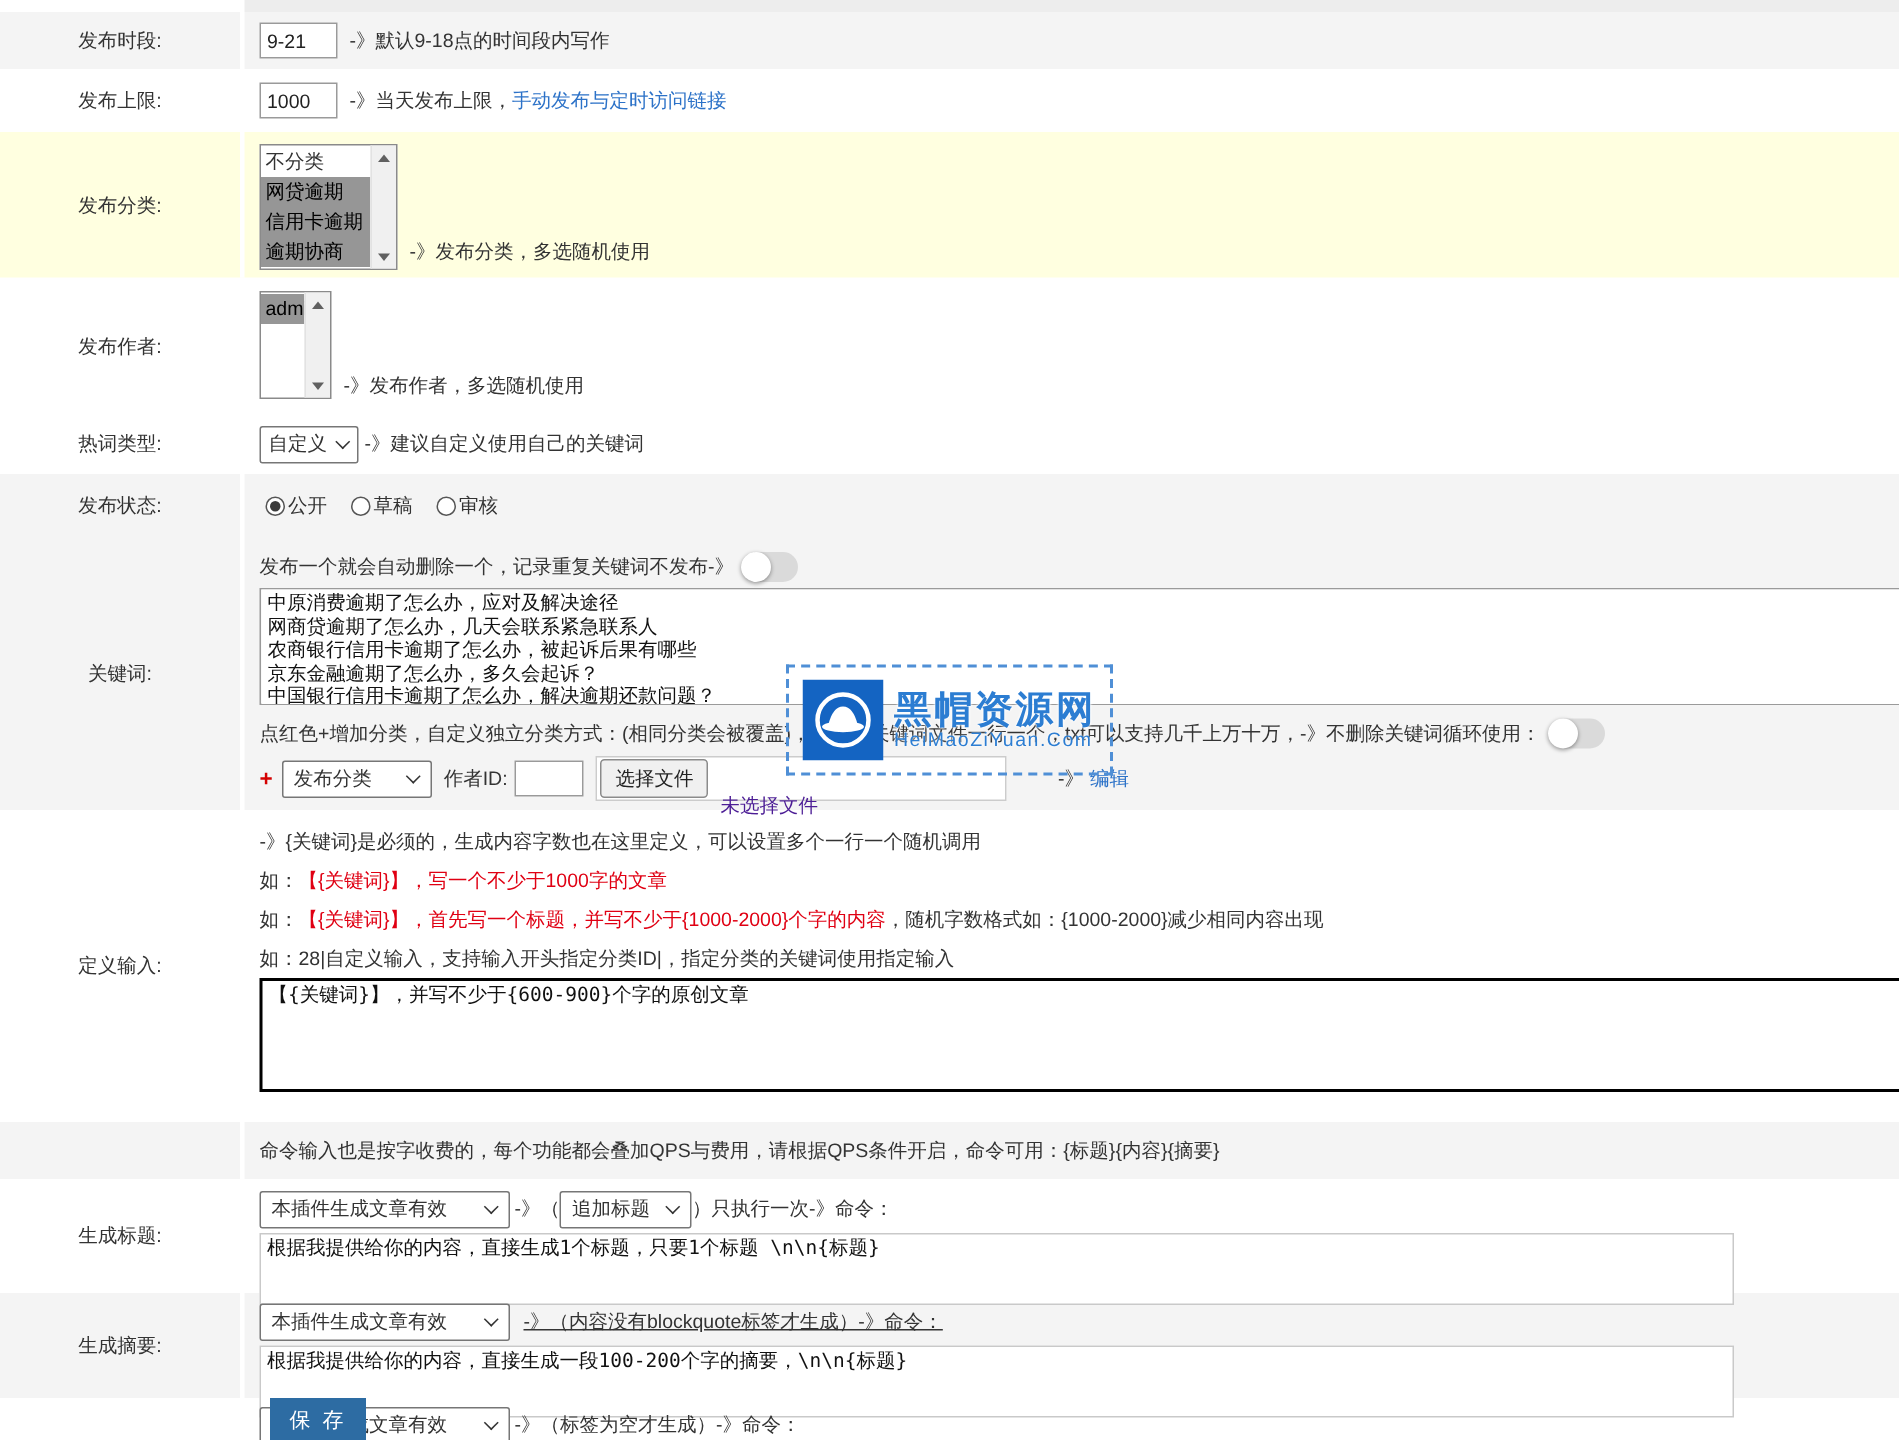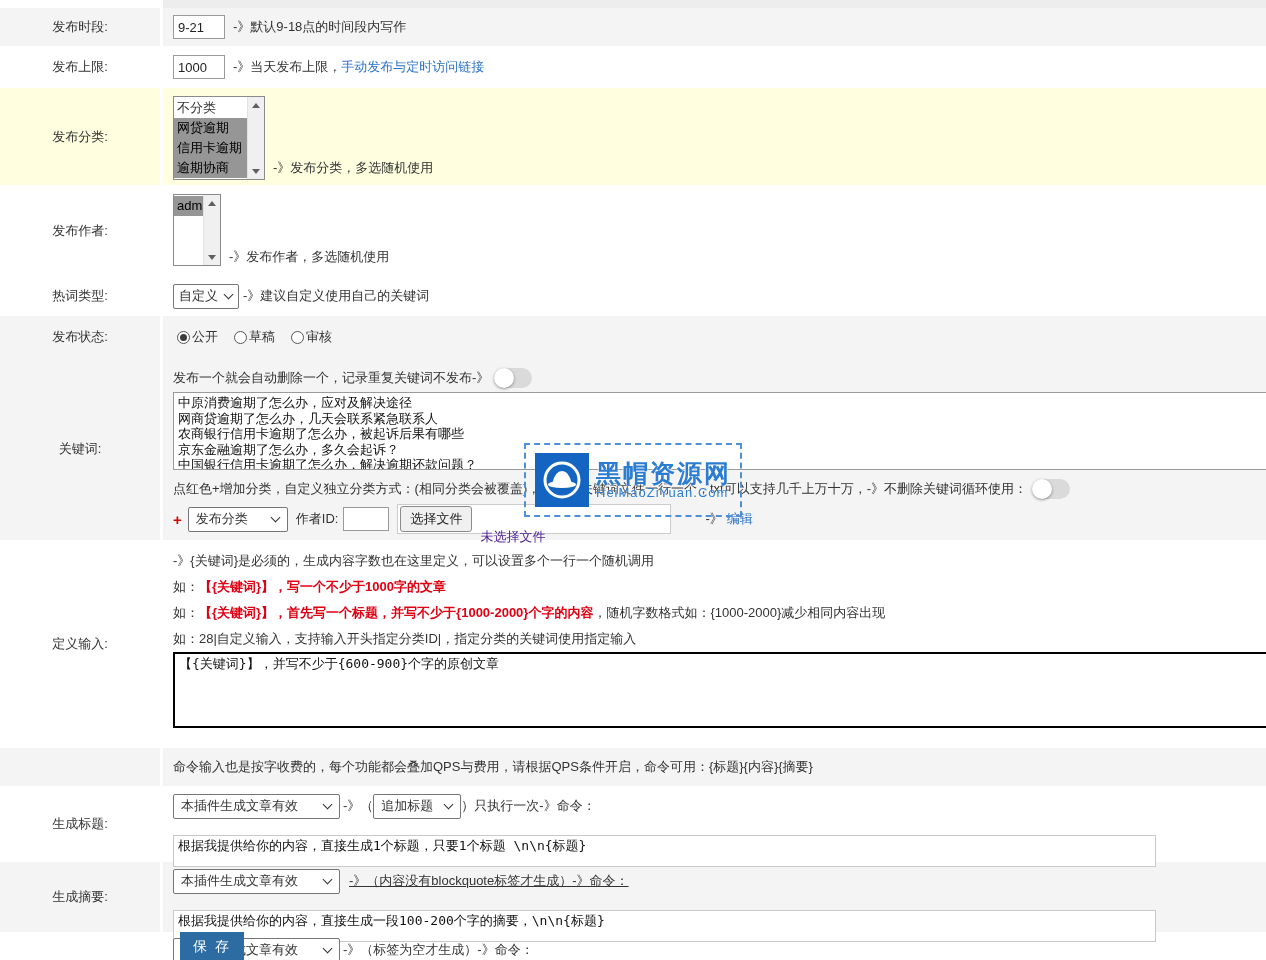--- a/index.html
+++ b/index.html
@@ -37,25 +37,25 @@
   .radio-item { display:inline-flex; align-items:center; margin-right:16px; }
   .radio { width:13px; height:13px; border:1px solid #555; border-radius:50%; display:inline-block; position:relative; background:#fff; margin-right:2px; flex:0 0 auto; }
   .radio.checked::after { content:""; position:absolute; inset:2px; background:#3c3c3c; border-radius:50%; }
 
   .toggle { width:38px; height:20px; background:#dadada; border-radius:10px; display:inline-block; position:relative; vertical-align:middle; margin-left:5px; flex:0 0 auto; }
   .toggle .knob { position:absolute; left:0; top:0; width:20px; height:20px; background:#fff; border-radius:50%; box-shadow:0 1px 3px rgba(0,0,0,.4); }
 
   .ta { display:block; resize:none; font:13px/1.2 "DejaVu Sans Mono","Liberation Mono",monospace; color:#111; padding:2px 4px; background:#fff; outline:none; }
   .ta-keywords { width:1100px; height:78px; border:1px solid #9a9a9a; margin-top:3px; }
   .ta-define { width:1100px; height:76px; border:2px solid #000; }
-  .ta-small { width:983px; height:32px; border:1px solid #c9c9c9; margin-top:15px; }
+  .ta-small { width:983px; height:48px; border:1px solid #c9c9c9; margin-top:2px; }
 
   .kline { display:flex; align-items:center; white-space:nowrap; }
   .plus { color:#d40000; font-weight:bold; font-size:15px; margin-right:6px; }
-  .red { color:#e00013; font-weight:bold; }
+  .red { color:#e00013; font-weight:normal; }
   .defline { line-height:26px; white-space:nowrap; }
 
   .filebox { display:inline-flex; align-items:center; height:30px; border:1px solid #ccc; background:#fff; width:274px; margin-left:8px; }
   .filebtn { height:26px; margin-left:2px; border:1px solid #8b8b8b; background:#f0f0f0; padding:0 9px; font:13px "Liberation Sans","DejaVu Sans",sans-serif; border-radius:3px; color:#222; }
   .filestatus { margin-left:8px; color:#4c1d95;margin-top:36px; }
 
   .watermark { position:absolute; left:524px; top:443px; width:218px; height:74px; border:2px dashed #4f8fd6; display:flex; align-items:center; z-index:4; }
   .wm-logo { width:54px; height:54px; margin-left:9px; flex:0 0 auto; }
   .wm-body { margin-left:7px; }
   .wm-title { font-size:25px; font-weight:bold; color:#2c7dd2; letter-spacing:2px; text-shadow:0 0 2px #fff, 0 0 2px #fff; line-height:1; }

